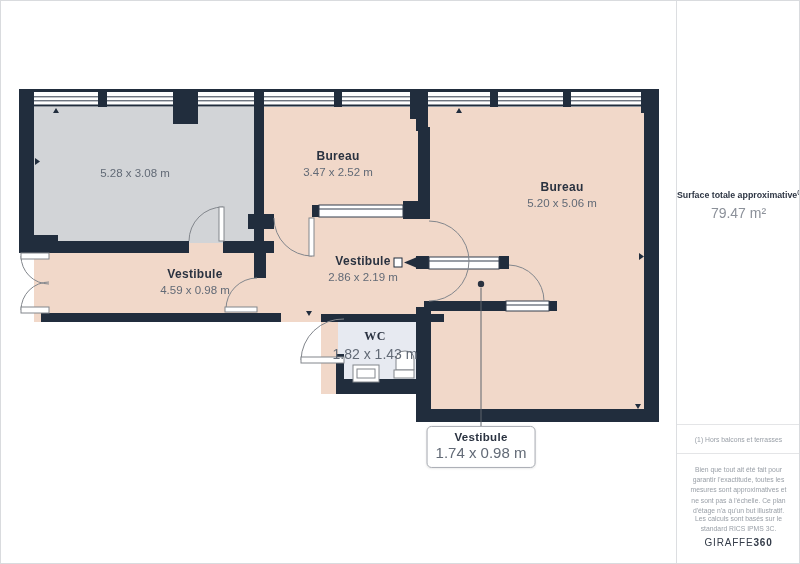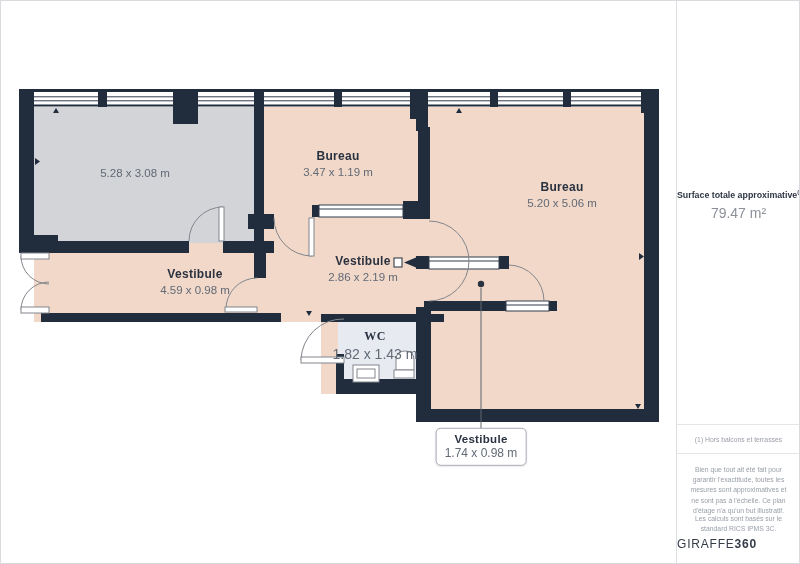--- a/index.html
+++ b/index.html
@@ -16,36 +16,36 @@
   .label.small .rname{font-size:12px;font-family:Liberation Serif, serif;}
   .label.small .rdims{font-size:14px;}
   
   .callout{
     position:absolute;left:480px;top:446px;transform:translate(-50%,-50%);
     background:#fff;border:1px solid #a8acb3;border-radius:5px;
     padding:3px 8px 4px 8px;text-align:center;line-height:1.25;white-space:nowrap;
     box-shadow:0 1px 2px rgba(0,0,0,.08);
   }
   .callout .rname{font-size:11.5px;}
-  .callout .rdims{font-size:12px;}
+  .callout .rdims{font-size:15px;}
   
   .sidebar{
     position:absolute;left:675px;top:0;width:123px;height:562px;
     border-left:1px solid #dcdee1;background:#fff;
   }
   .surface{position:absolute;top:188px;left:0;width:100%;text-align:center;}
   .surface-title{font-size:8.8px;font-weight:bold;color:#2e3644;white-space:nowrap;}
   .surface-title sup{font-size:5.5px;}
   .surface-value{font-size:14px;color:#8b9099;margin-top:5px;}
   .divider{position:absolute;left:0;width:100%;height:1px;background:#e4e5e7;}
   .d1{top:423px;} .d2{top:452px;}
   .footnote{position:absolute;top:435px;left:0;width:100%;text-align:center;font-size:6.8px;color:#9aa0a8;}
   .disclaimer{position:absolute;top:464px;left:10px;width:103px;text-align:center;font-size:6.8px;line-height:1.5;color:#9aa0a8;}
   .standard{position:absolute;top:513px;left:10px;width:103px;text-align:center;font-size:6.8px;line-height:1.5;color:#9aa0a8;}
-  .brand{position:absolute;top:536px;left:0;width:100%;text-align:left;font-size:12px;color:#343c49;letter-spacing:.8px;}
+  .brand{position:absolute;top:536px;left:0;width:100%;text-align:center;font-size:10px;color:#343c49;letter-spacing:.8px;}
   .brand b{font-weight:bold;}
 </style>
 </head>
 <body>
 
 <div class="page">
 
   <svg class="plan-svg" width="800" height="564" viewBox="0 0 800 564">
 
     <g>
@@ -157,21 +157,21 @@
     <line x1="480" y1="287" x2="480" y2="430" stroke="#5f646c" stroke-width="1"></line>
     <circle cx="480" cy="283" r="3.2" fill="#2a3240"></circle>
   </svg>
 
   <div class="label" style="left:134px;top:173px">
     <div class="rdims">5.28 x 3.08 m</div>
   </div>
 
   <div class="label" style="left:337px;top:163px">
     <div class="rname">Bureau</div>
-    <div class="rdims">3.47 x 1.19 m</div>
+    <div class="rdims">3.47 x 2.52 m</div>
   </div>
 
   <div class="label" style="left:561px;top:194px">
     <div class="rname">Bureau</div>
     <div class="rdims">5.20 x 5.06 m</div>
   </div>
 
   <div class="label" style="left:194px;top:281px">
     <div class="rname">Vestibule</div>
     <div class="rdims">4.59 x 0.98 m</div>

